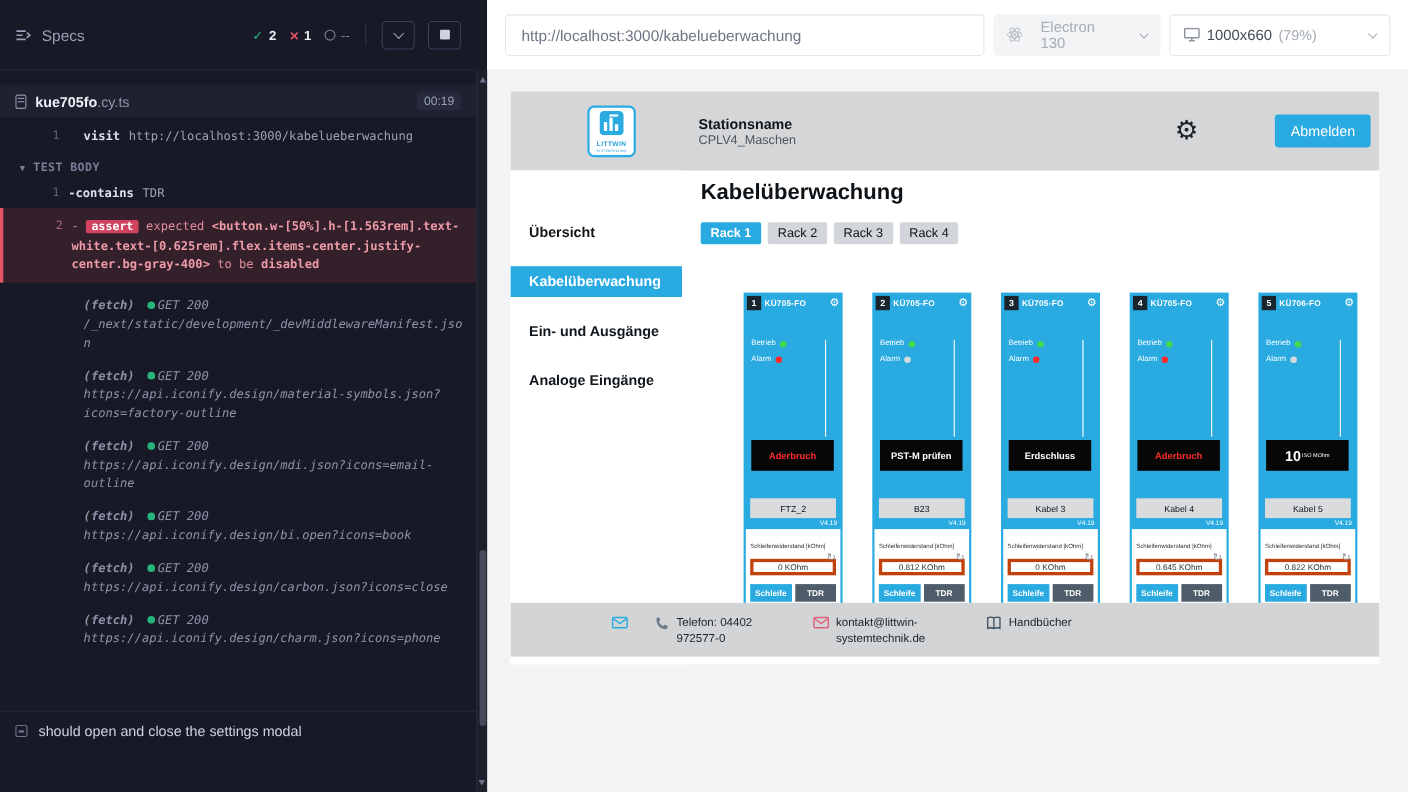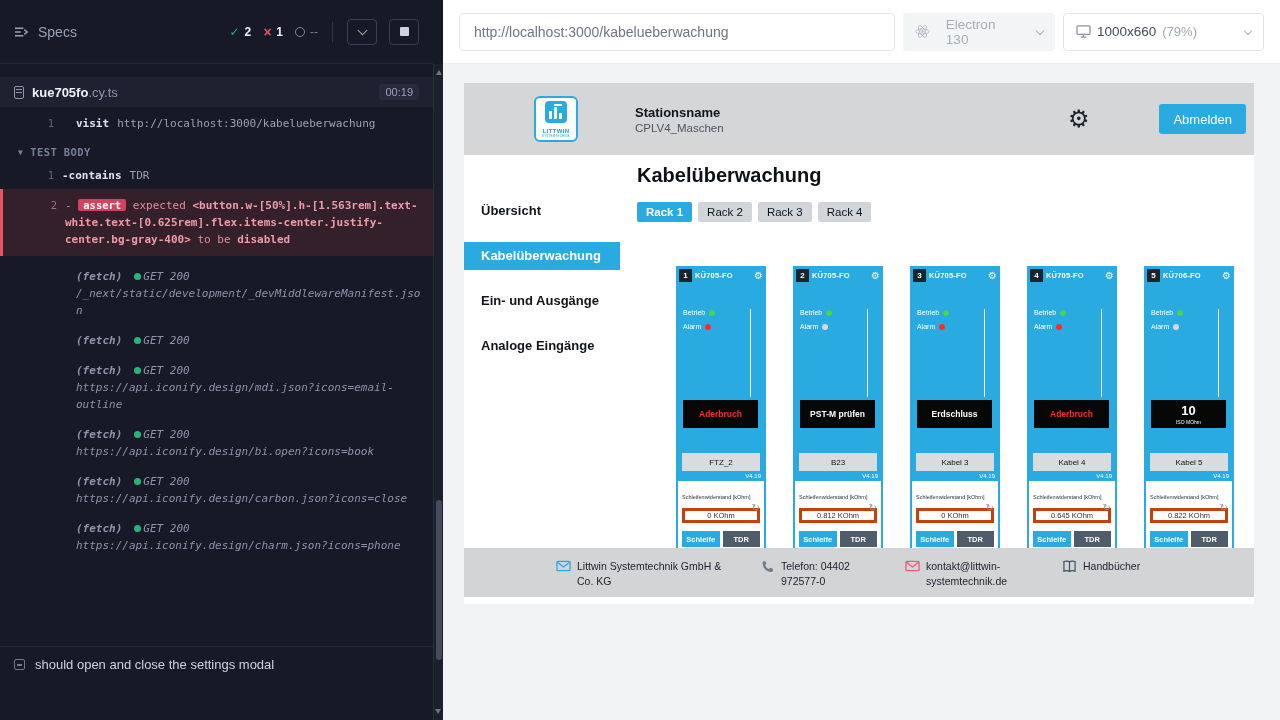--- a/index.html
+++ b/index.html
@@ -96,21 +96,21 @@
   .c-vline{position:absolute;right:15px;top:0;height:88px;width:1px;background:#fff;}
   .c-led{display:flex;align-items:center;gap:4px;padding-left:7px;color:#fff;font-size:7px;}
   .c-led.first{margin-top:24px;}
   .c-led.second{margin-top:7px;}
   .led{width:6px;height:6px;border-radius:50%;flex:none;}
   .led.green{background:#42d74d;}
   .led.red{background:#ff2b2b;}
   .led.off{background:#d6dadd;}
   .c-status{position:absolute;left:7px;right:8px;top:91px;height:28px;background:#070707;color:#fff;display:flex;align-items:center;justify-content:center;font-size:8.5px;font-weight:700;text-align:center;}
   .c-status.red-text{color:#ff2b2b;}
-  .c-status.big{flex-direction:column;gap:1px;}
+  .c-status.big{flex-direction:row;gap:1px;}
   .c-status.big .bignum{font-size:13px;}
   .c-status .unit{font-size:5px;font-weight:400;}
   .c-cable{position:absolute;left:6px;right:6px;top:144px;height:18px;background:#d9dbdd;color:#10151a;font-size:8px;display:flex;align-items:center;justify-content:center;}
   .c-ver{position:absolute;right:5px;bottom:2px;color:#fff;font-size:6px;}
   .c-foot{margin:0 2px;background:#fff;padding:1px 2px 4px;position:relative;}
   .c-rlabel{margin:12px 2px 0;font-size:5.5px;color:#2a3138;}
   .c-refresh{position:absolute;right:4px;top:22px;font-size:10px;color:#8d949c;cursor:pointer;line-height:1;}
   .c-value{margin:8px 2px 8px;height:15px;border:3px solid #c2410c;font-size:7.5px;color:#2a3138;display:flex;align-items:center;justify-content:center;}
   .c-btns{display:flex;gap:3px;margin:0 2px;}
   .c-btn{flex:1;height:16px;border:none;color:#fff;font-size:7.5px;font-weight:700;cursor:pointer;padding:0;}
@@ -190,20 +190,21 @@
         <span>disabled</span>
       </div>
     </div>
 
     <div class="fetch">
       <div><span class="fx">(fetch)</span><span class="dot"></span><span>GET 200</span></div>
       <div class="furl">/_next/static/development/_devMiddlewareManifest.json</div>
     </div>
     <div class="fetch">
       <div><span class="fx">(fetch)</span><span class="dot"></span><span>GET 200</span></div>
+      <div class="furl">https://api.iconify.design/material-symbols.json?icons=factory-outline</div>
     </div>
     <div class="fetch">
       <div><span class="fx">(fetch)</span><span class="dot"></span><span>GET 200</span></div>
       <div class="furl">https://api.iconify.design/mdi.json?icons=email-outline</div>
     </div>
     <div class="fetch">
       <div><span class="fx">(fetch)</span><span class="dot"></span><span>GET 200</span></div>
       <div class="furl">https://api.iconify.design/bi.open?icons=book</div>
     </div>
     <div class="fetch">
@@ -455,21 +456,20 @@
       </div>
 
     </div>
 
     <footer class="app-foot">
       <div class="f-col">
         <svg width="15" height="12" viewBox="0 0 16 12">
             <rect x="1" y="1" width="14" height="10" rx="1" fill="none" stroke="#29abe2" stroke-width="1.4"></rect>
             <path d="M1.5 2l6.5 5 6.5-5" fill="none" stroke="#29abe2" stroke-width="1.4"></path>
           </svg>
-        <span class="w1">Littwin Systemtechnik GmbH &amp; Co. KG</span>
       </div>
       <div class="f-col">
         <svg width="14" height="14" viewBox="0 0 16 16">
             <path d="M3.2 1.2c1.8 0 3 2 2.8 3.2L4.6 5.8c.7 2.1 2.4 3.9 4.6 4.6l1.4-1.4c1.2-.2 3.2 1 3.2 2.8 0 1-1.1 2-2.2 2C6.2 13.6 2.4 9.8 2 4.4c-.1-1.1.2-3.2 1.2-3.2z" fill="#6f7c8b"></path>
           </svg>
         <span class="w2">Telefon: 04402 972577-0</span>
       </div>
       <div class="f-col">
         <svg width="15" height="12" viewBox="0 0 16 12">
             <rect x="1" y="1" width="14" height="10" rx="1" fill="none" stroke="#e0607a" stroke-width="1.4"></rect>

